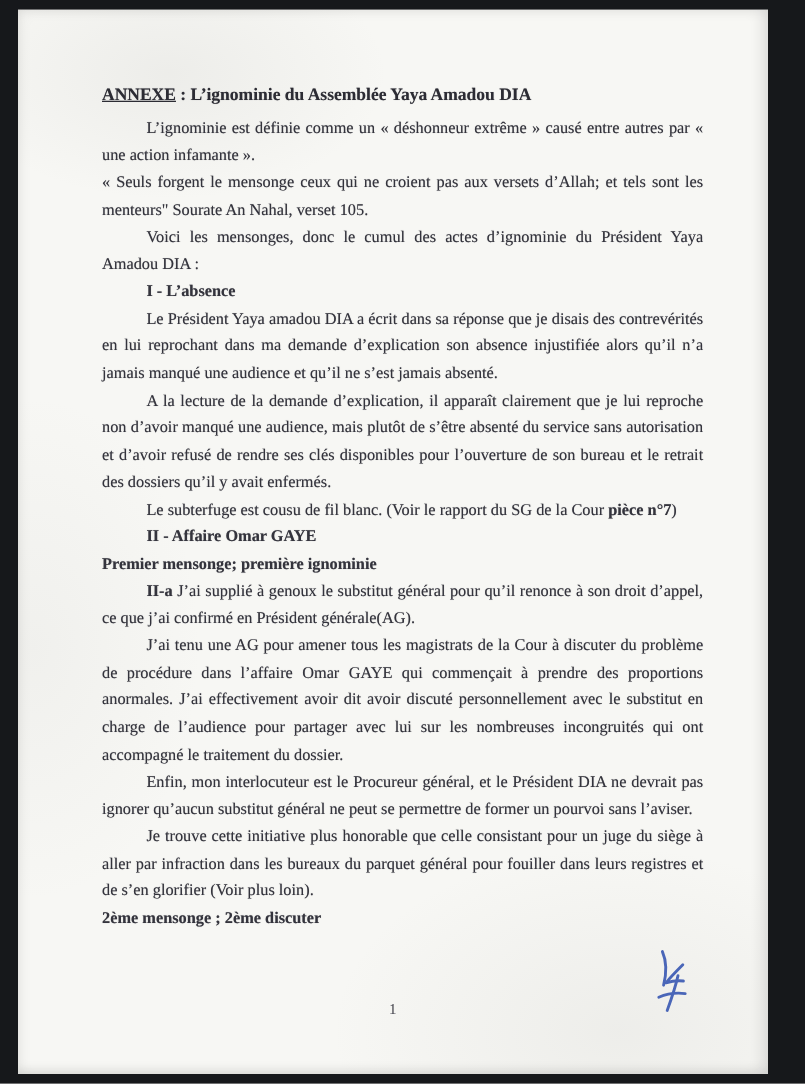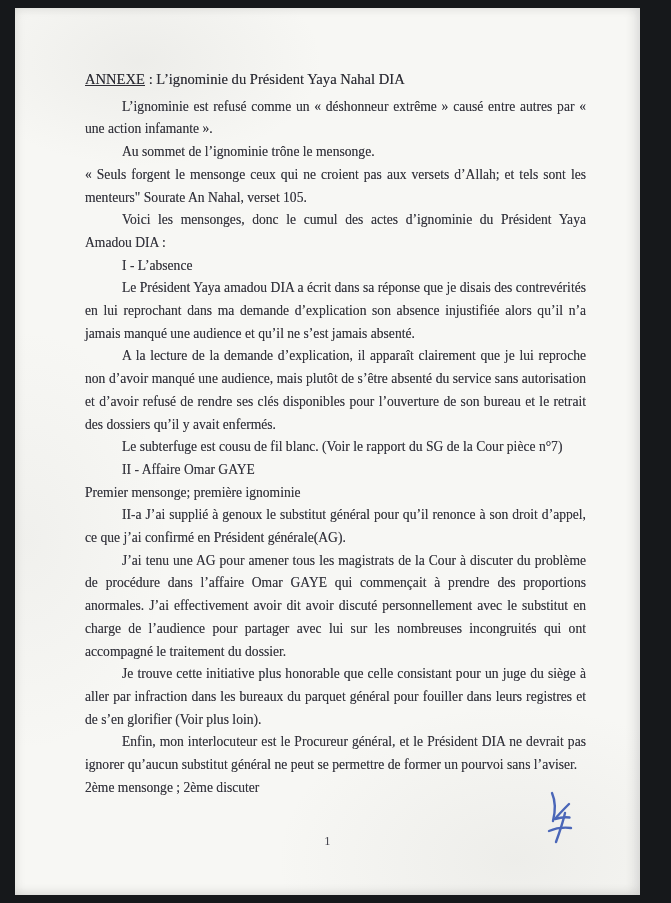--- a/index.html
+++ b/index.html
@@ -41,21 +41,21 @@
   .content p { text-align: justify; }
   p.title {
     font-size: 14.6px;
     font-weight: bold;
     color: #2c2c34;
     text-align: left;
     margin-bottom: 5px;
   }
   .indent { text-indent: 37px; }
   .heading { font-weight: bold; text-align: right; }
-  .b { font-weight: normal; }
+  .b { font-weight: bold; }
   .u { text-decoration: underline; }
   .page-number {
     position: absolute;
     left: 0; top: 826px;
     width: 625px;
     text-align: center;
     font-size: 12.5px;
     letter-spacing: 0.5px;
     color: #45454e;
   }
@@ -64,36 +64,35 @@
     left: 526px; top: 782px;
     width: 44px; height: 62px;
     color: var(--sig);
   }
 </style>
 </head>
 <body>
 
 <div class="page">
   <div class="content" id="doc-body">
-    <p class="title" id="doc-title"><span class="b u">ANNEXE</span><span class="b"> :  </span><span class="b">L’ignominie du Président Yaya Nahal DIA</span></p>
+    <p class="title" id="doc-title"><span class="b u">ANNEXE</span><span class="b"> :  </span><span class="b">L’ignominie du Assemblée Yaya Amadou DIA</span></p>
 
-  <p class="body indent"><span>L’ignominie est refusé comme un « déshonneur extrême  » causé entre autres par « une action infamante ».</span></p>
-      <p class="body indent"><span>Au sommet de l’ignominie trône le mensonge.</span></p>
+  <p class="body indent"><span>L’ignominie est définie comme un « déshonneur extrême  » causé entre autres par « une action infamante ».</span></p>
       <p class="body"><span>«  Seuls forgent le mensonge ceux qui ne croient pas aux versets d’Allah; et tels sont les menteurs" Sourate An Nahal, verset 105.</span></p>
       <p class="body indent"><span>Voici les mensonges, donc le cumul des actes d’ignominie du Président Yaya Amadou DIA :</span></p>
       <p class="heading indent"><span class="b">I - L’absence</span></p>
       <p class="body indent"><span>Le Président Yaya amadou DIA a écrit dans sa réponse que je disais des contrevérités en lui reprochant dans ma demande d’explication son absence injustifiée alors qu’il n’a jamais manqué une audience et qu’il ne s’est jamais absenté.</span></p>
       <p class="body indent"><span>A la lecture de la demande d’explication, il apparaît clairement que je lui reproche non d’avoir manqué une audience, mais plutôt de s’être absenté du service sans autorisation et d’avoir refusé de rendre ses clés disponibles pour l’ouverture de son bureau et le retrait des dossiers qu’il y avait enfermés.</span></p>
       <p class="body indent"><span>Le subterfuge est cousu de fil blanc. (Voir le rapport du SG de la Cour </span><span class="b">pièce n°7</span><span>)</span></p>
       <p class="heading indent"><span class="b">II - Affaire Omar GAYE</span></p>
       <p class="heading"><span class="b">Premier mensonge; première ignominie</span></p>
       <p class="body indent"><span class="b">II-a</span><span> J’ai supplié à genoux le substitut général pour qu’il renonce à son droit d’appel, ce que j’ai confirmé en Président générale(AG).</span></p>
       <p class="body indent"><span>J’ai tenu une AG pour amener tous les magistrats de la Cour à discuter du problème de procédure dans l’affaire Omar GAYE qui commençait à prendre des proportions anormales. J’ai effectivement avoir dit avoir discuté personnellement avec le substitut en charge de l’audience pour partager avec lui sur les nombreuses incongruités qui ont accompagné le traitement du dossier.</span></p>
+      <p class="body indent"><span>Enfin, mon interlocuteur est le Procureur général, et le Président DIA ne devrait pas ignorer qu’aucun substitut général ne peut se permettre de former un pourvoi sans l’aviser.</span></p>
       <p class="body indent"><span>Je trouve cette initiative plus honorable que celle consistant pour un juge du siège à aller par infraction dans les bureaux du parquet général pour fouiller dans leurs registres et de s’en glorifier (Voir plus loin).</span></p>
-      <p class="body indent"><span>Enfin, mon interlocuteur est le Procureur général, et le Président DIA ne devrait pas ignorer qu’aucun substitut général ne peut se permettre de former un pourvoi sans l’aviser.</span></p>
       <p class="heading"><span class="b">2ème mensonge ; 2ème discuter</span></p>
     </div>
 
   <div class="page-number">1</div>
 
   <svg class="signature" viewBox="0 0 44 62" fill="none" stroke="currentColor" stroke-width="2.4" stroke-linecap="round" stroke-linejoin="round">
     <path d="M11 3 C14.5 11 15 19 12 31"></path>
     <path d="M28 14 C23 19 18 24 14 29 C19 27.5 24 27 28.5 27.5"></path>
     <path d="M24 23 C22 32 19 41 15 52"></path>
     <path d="M8 41 C15 38 22 37 30 38"></path>

